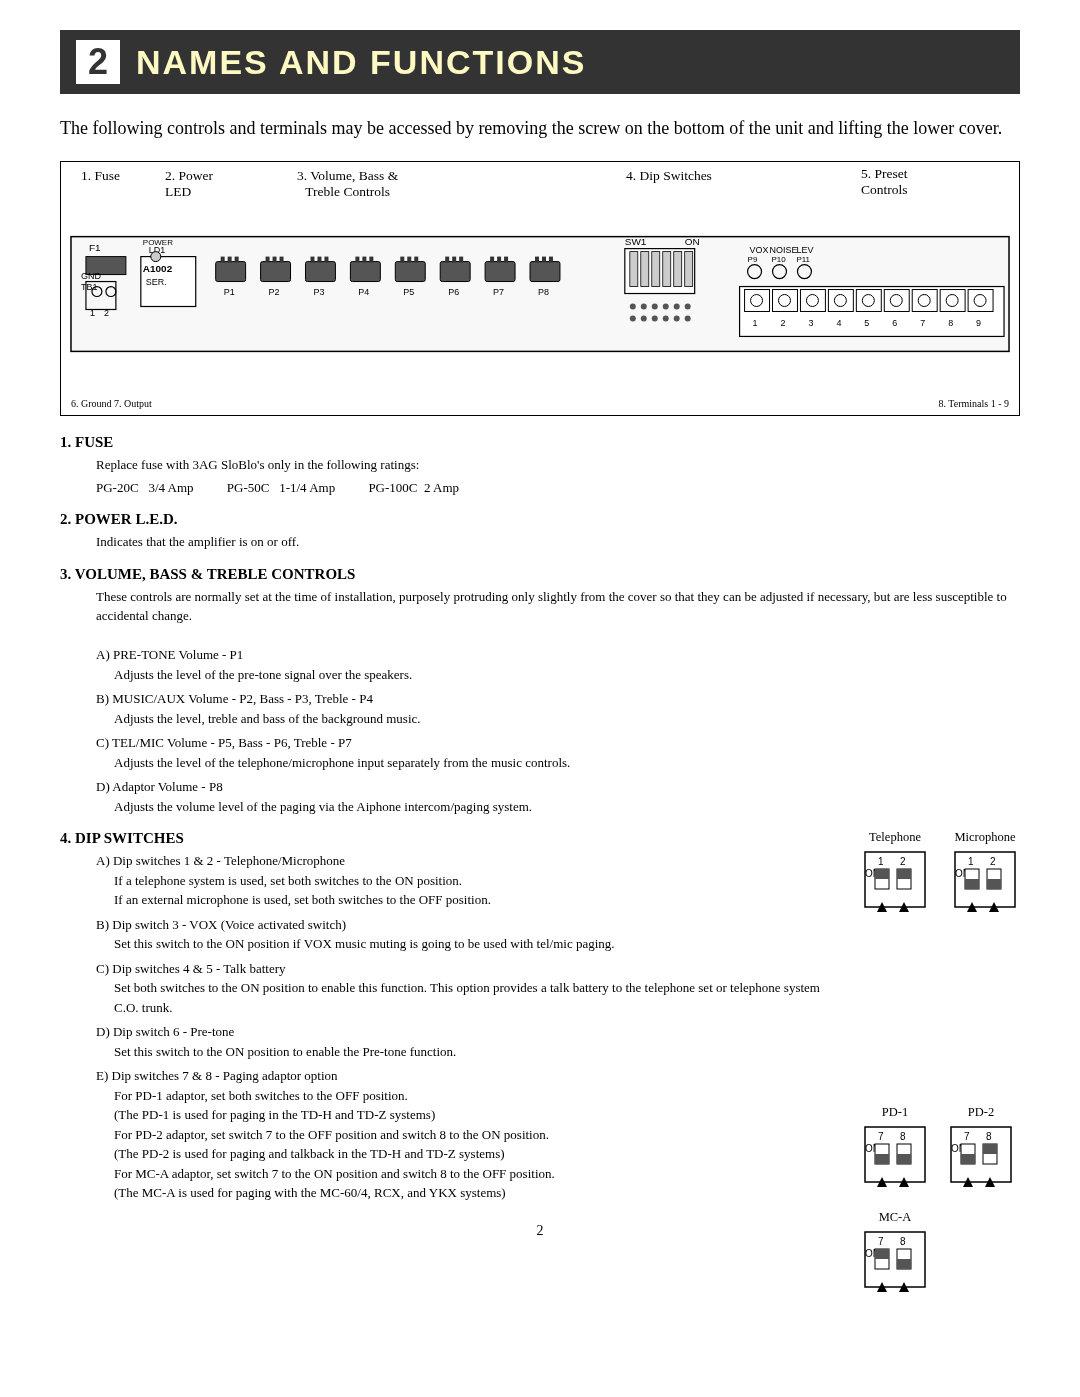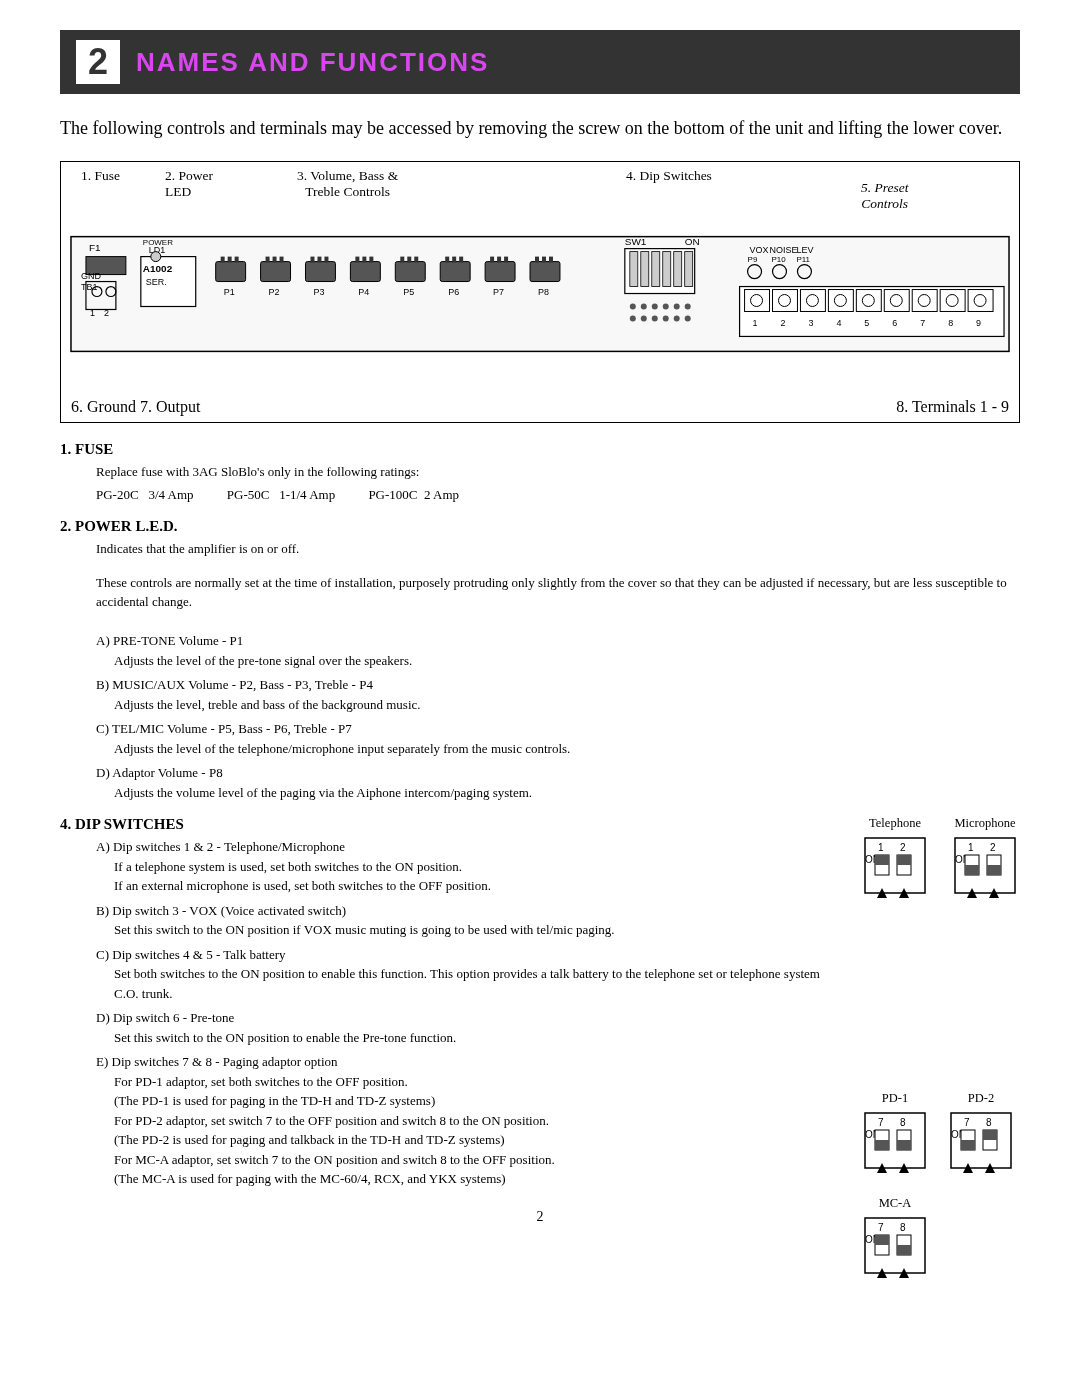--- a/index.html
+++ b/index.html
@@ -29,25 +29,25 @@
       color: #333;
       width: 44px;
       height: 44px;
       display: flex;
       align-items: center;
       justify-content: center;
       margin-right: 16px;
       font-family: Arial, sans-serif;
     }
     .header-title {
-      font-size: 26px;
+      font-size: 34px;
       font-weight: bold;
       letter-spacing: 2px;
       font-family: Arial, sans-serif;
-      color: #d946ef;
+      color: #fef9c3;
     }
 
     
     .intro-text {
       font-size: 18px;
       line-height: 1.4;
       margin-bottom: 20px;
     }
 
     
@@ -62,21 +62,21 @@
     .hardware-svg {
       display: block;
       width: 100%;
       height: 180px;
     }
 
     .diagram-labels-bottom {
       display: flex;
       justify-content: space-between;
       padding: 4px 10px 6px 10px;
-      font-size: 16px;
+      font-size: 10px;
     }
 
     
     .section {
       margin-bottom: 14px;
     }
     .section-title {
       font-weight: bold;
       font-size: 15px;
       margin-bottom: 4px;
@@ -155,21 +155,21 @@
 
 <p class="intro-text">The following controls and terminals may be accessed by removing the screw on the bottom of the unit and lifting the lower cover.</p>
 
 <div class="diagram-area">
 
   <div style="position:relative; height:52px; padding:6px 10px 0 10px; font-size:13.5px;">
     <span style="position:absolute; left:20px; top:6px;">1. Fuse</span>
     <span style="position:absolute; left:104px; top:6px; ">2. Power<br>LED</span>
     <span style="position:absolute; left:236px; top:6px; text-align:center;">3. Volume, Bass &amp;<br>Treble Controls</span>
     <span style="position:absolute; left:565px; top:6px;">4. Dip Switches</span>
-    <span style="position:absolute; left:800px; top:18px; text-align:center;font-style:italic;">5. Preset<br>Controls</span>
+    <span style="position:absolute; left:800px; top:4px; text-align:center;">5. Preset<br>Controls</span>
   </div>
 
   <svg class="hardware-svg" viewBox="0 0 960 155" xmlns="http://www.w3.org/2000/svg">
 
     <rect x="10" y="10" width="940" height="115" fill="#f8f8f8" stroke="#000" stroke-width="1.5"></rect>
 
     <rect x="25" y="30" width="40" height="18" fill="#555" stroke="#000" stroke-width="1"></rect>
     <text x="28" y="24" font-size="10" font-family="Arial">F1</text>
 
     <rect x="25" y="55" width="30" height="28" fill="none" stroke="#000" stroke-width="1.2"></rect>
@@ -340,20 +340,21 @@
     </span>
   </div>
 </div>
 
 <div class="section">
   <div class="section-title">2. POWER L.E.D.</div>
   <div class="section-body">Indicates that the amplifier is on or off.</div>
 </div>
 
 <div class="section">
+  <div class="section-title">3. VOLUME, BASS &amp; TREBLE CONTROLS</div>
   <div class="section-body">
     <p>These controls are normally set at the time of installation, purposely protruding only slightly from the cover so that they can be adjusted if necessary, but are less susceptible to accidental change.</p>
     <br>
     <div class="sub-item">
       <div class="sub-item-label">A) PRE-TONE Volume - P1</div>
       <div class="sub-item-desc">Adjusts the level of the pre-tone signal over the speakers.</div>
     </div>
     <div class="sub-item">
       <div class="sub-item-label">B) MUSIC/AUX Volume - P2, Bass - P3, Treble - P4</div>
       <div class="sub-item-desc">Adjusts the level, treble and bass of the background music.</div>

